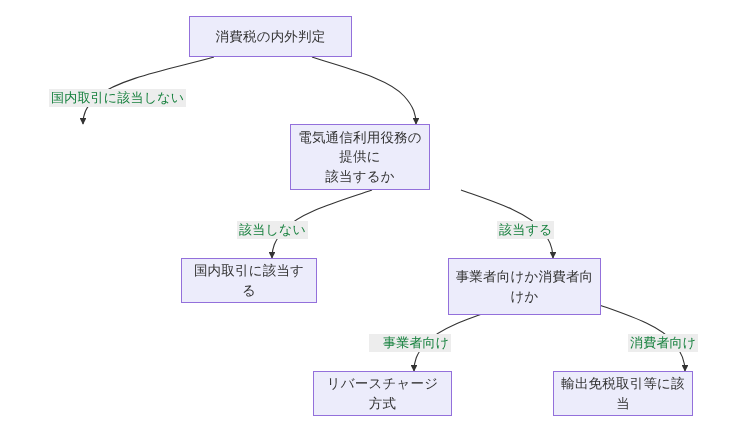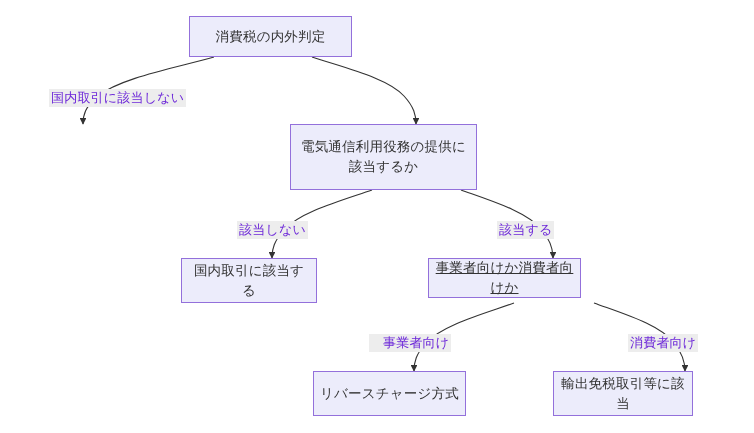--- a/index.html
+++ b/index.html
@@ -37,21 +37,21 @@
     color: #333333;
     font-size: 13.5px;
     line-height: 1.45;
     letter-spacing: 0.2px;
     white-space: pre-line;
     padding: 2px 6px;
   }
   .edge-label {
     position: absolute;
     background: #EDEDED;
-    color: #6d28d9;
+    color: #15803d;
     font-size: 13px;
     line-height: 1.2;
     letter-spacing: 0.2px;
     white-space: nowrap;
     padding: 1px 2px;
     box-sizing: border-box;
   }
 </style>
 </head>
 <body>
@@ -74,28 +74,28 @@
     <path d="M 461 190 C 492 201, 528 212, 542 230 C 551 241, 553 249, 553 258" fill="none" stroke="#333333" stroke-width="1.1" marker-end="url(#arrow)"></path>
 
     <path d="M 514 303 C 483 314, 442 325, 426 343 C 416 354, 414 362, 414 371" fill="none" stroke="#333333" stroke-width="1.1" marker-end="url(#arrow)"></path>
 
     <path d="M 594 303 C 624 314, 661 325, 674 343 C 683 354, 685 362, 685 371" fill="none" stroke="#333333" stroke-width="1.1" marker-end="url(#arrow)"></path>
   </svg>
 
   <div class="node" style="left:180px; top:16px; width:163px; height:41px;margin-left:9px;">消費税の内外判定</div>
 
 
-  <div class="node" style="left:290px; top:124px; width:187px; height:66px;">電気通信利用役務の提供に
+  <div class="node" style="left:290px; top:124px; width:140px; height:66px;">電気通信利用役務の提供に
 該当するか</div>
 
   <div class="node" style="left:181px; top:258px; width:136px; height:45px;">国内取引に該当する</div>
 
-  <div class="node" style="left:428px; top:258px; width:153px; height:40px;text-decoration:underline;">事業者向けか消費者向けか</div>
+  <div class="node" style="left:448px; top:258px; width:153px; height:57px;">事業者向けか消費者向けか</div>
 
-  <div class="node" style="left:313px; top:371px; width:153px; height:45px;">リバースチャージ方式</div>
+  <div class="node" style="left:313px; top:371px; width:139px; height:45px;">リバースチャージ方式</div>
 
   <div class="node" style="left:553px; top:371px; width:140px; height:45px;">輸出免税取引等に該当</div>
 
   <div class="edge-label" style="left:49px; top:89px;">国内取引に該当しない</div>
 
 
   <div class="edge-label" style="left:237px; top:221px;">該当しない</div>
 
   <div class="edge-label" style="left:497px; top:221px;">該当する</div>
 

